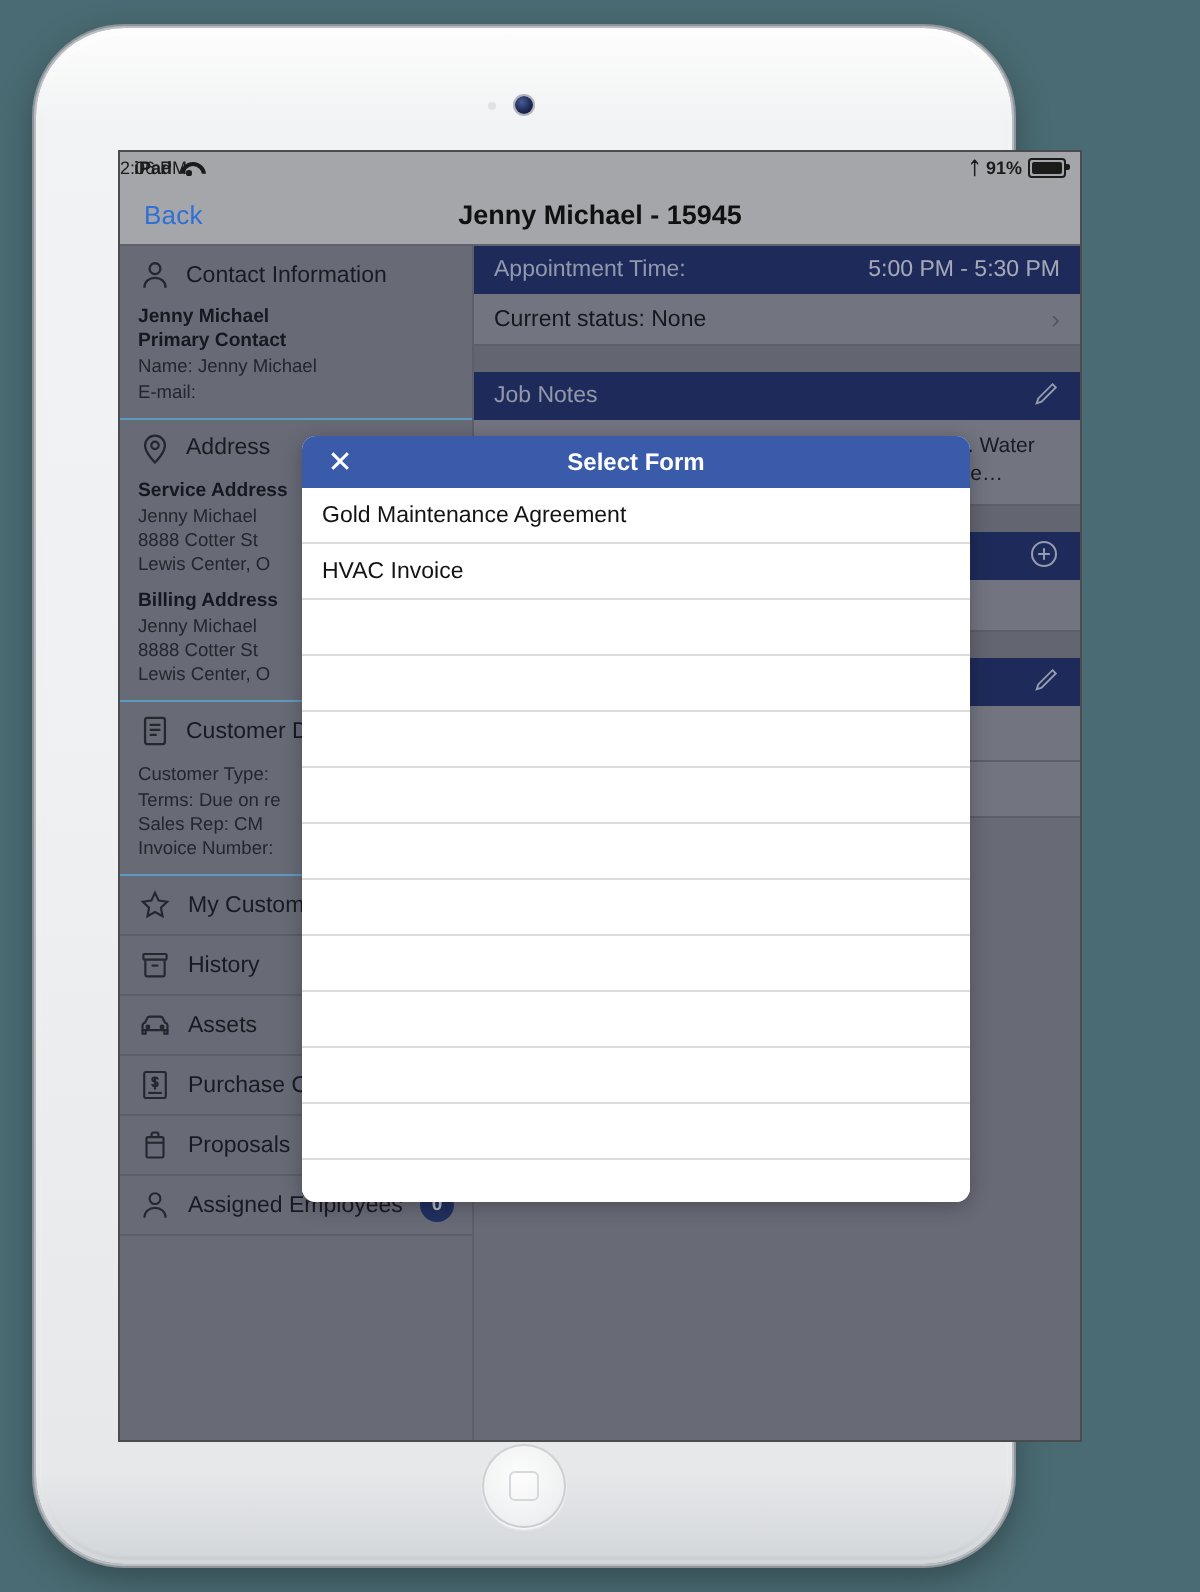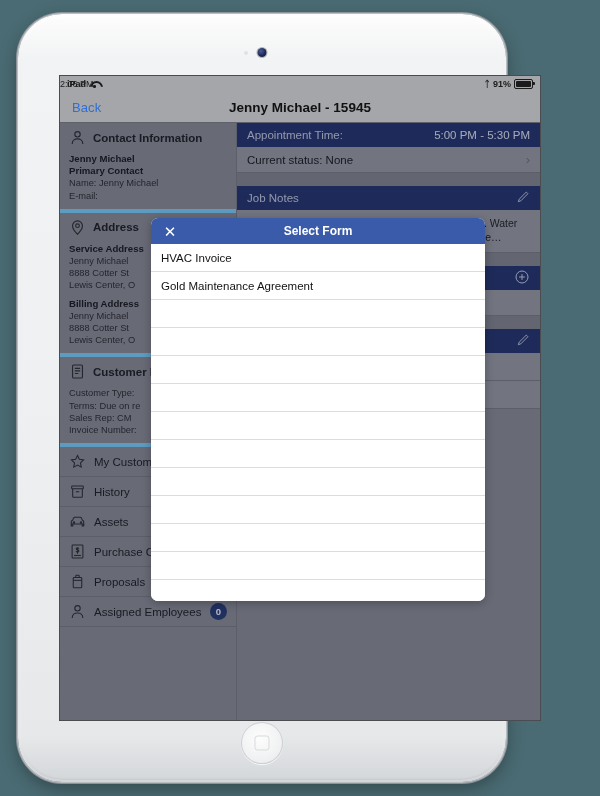--- a/index.html
+++ b/index.html
@@ -94,25 +94,25 @@
   
   #content{display:flex;height:598px;}
 
   
   #sidebar{
     width:176px;background:#8b8d92;flex:none;overflow:hidden;
     border-right:1px solid #7a7c81;
   }
   .sec-head{
     display:flex;align-items:center;gap:7px;
-    padding:6px 8px 6px 9px;font-size:11.5px;color:#1a1a1a;font-weight:bold;
+    padding:6px 8px 6px 9px;font-size:11.5px;color:#1a1a1a;font-weight:normal;
   }
   .sec-body{
     padding:1px 9px 7px 9px;font-size:9.3px;color:#2a2a2a;line-height:12.2px;
-    border-bottom:4px solid #7dd3fc;
+    border-bottom:1px solid #7dd3fc;
   }
   .sec-body .bold{font-weight:bold;color:#161616;font-size:9.6px;}
   .gap{height:6px;}
   .nav-row{
     display:flex;align-items:center;gap:8px;
     height:29px;padding:0 9px;border-bottom:1px solid #7a7c81;
     font-size:11.5px;color:#1a1a1a;
   }
   .nav-row .lbl{flex:1;}
   .badge{
@@ -410,22 +410,22 @@
     </div>
 
     <div id="dim"></div>
 
     <div id="modal">
       <div id="modal-head">
         <div id="modal-close">✕</div>
         <div id="modal-title">Select Form</div>
       </div>
       <div id="modal-list">
+        <div class="m-item">Gold Maintenance Agreement</div>
         <div class="m-item">HVAC  Invoice</div>
-        <div class="m-item">Gold Maintenance Agreement</div>
         <div class="m-item empty"></div>
         <div class="m-item empty"></div>
         <div class="m-item empty"></div>
         <div class="m-item empty"></div>
         <div class="m-item empty"></div>
         <div class="m-item empty"></div>
         <div class="m-item empty"></div>
         <div class="m-item empty"></div>
         <div class="m-item empty"></div>
         <div class="m-item empty"></div>

